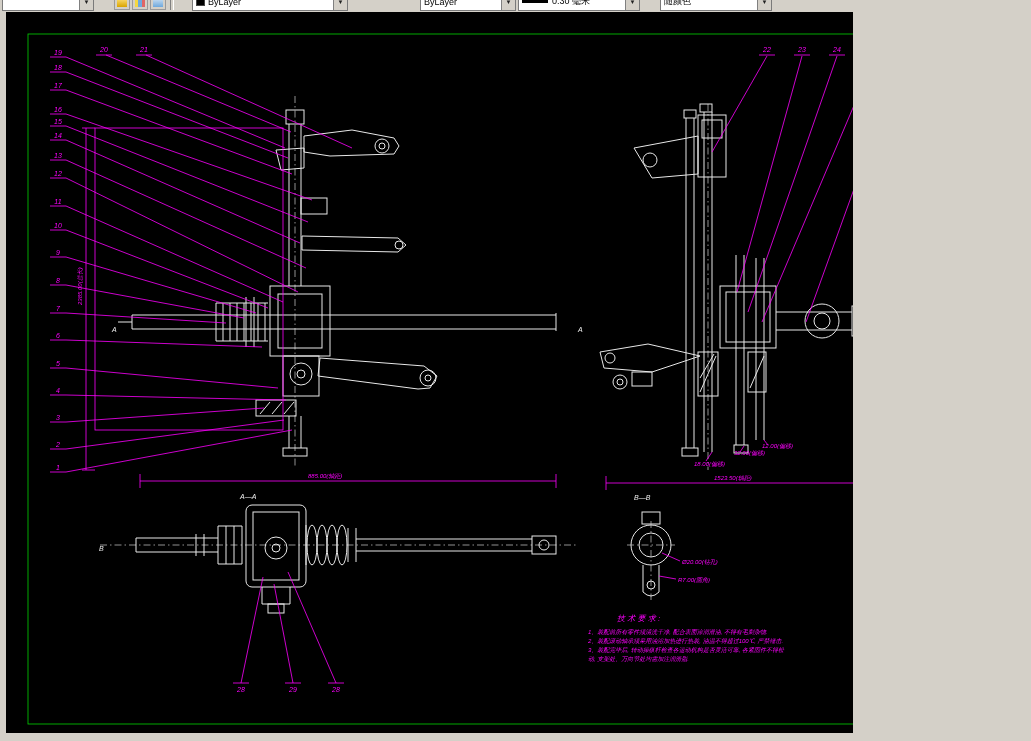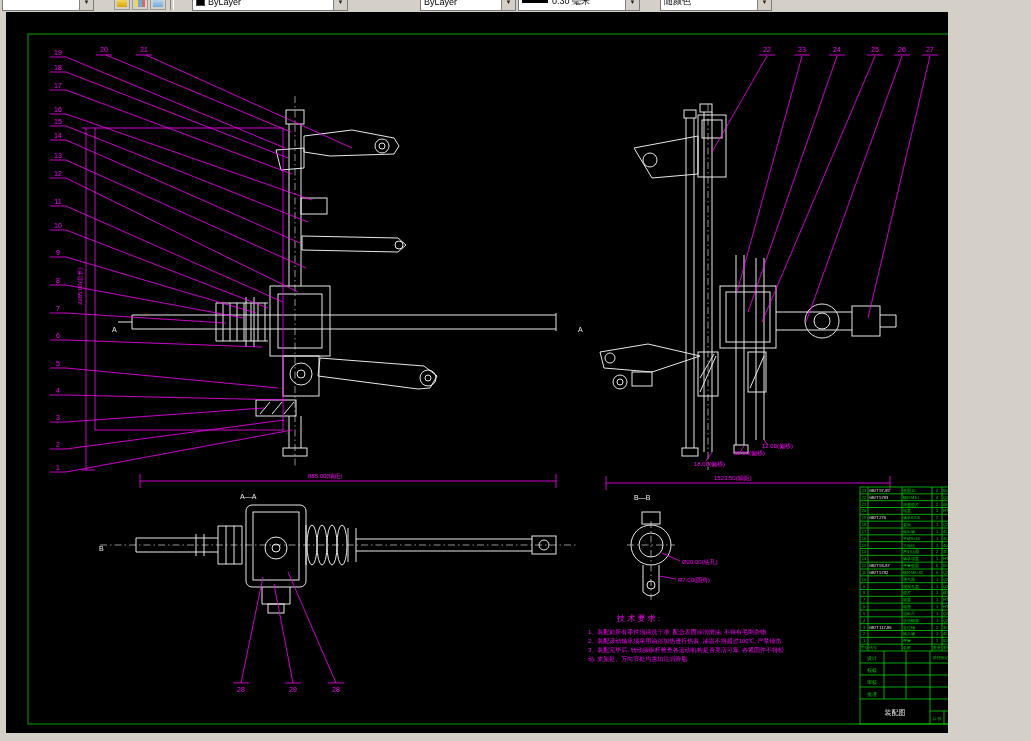--- a/index.html
+++ b/index.html
@@ -1,29 +1,29 @@
 <!DOCTYPE html>
 <html><head>
 <meta charset="utf-8">
 <style>
   html,body{margin:0;padding:0;background:#d4d0c8;font-family:"Liberation Sans",sans-serif;}
-  .app{position:relative;width:948px;height:741px;background:#d4d0c8;overflow:hidden;}
+  .app{position:relative;width:853px;height:741px;background:#d4d0c8;overflow:hidden;}
   .toolbar{position:absolute;left:0;top:0;width:1031px;height:12px;background:#d4d0c8;overflow:hidden;}
   .combo{position:absolute;top:-8px;height:19px;background:#fff;border:1px solid #7a7a7a;display:flex;align-items:center;font-size:9px;color:#000;padding-left:3px;box-sizing:border-box;}
   .combo .cval{flex:1;white-space:nowrap;overflow:hidden;}
   .combo .carrow{width:13px;height:100%;background:#d4d0c8;border-left:1px solid #808080;font-size:6px;display:flex;align-items:center;justify-content:center;color:#222;}
   .combo .swatch{width:7px;height:7px;background:#000;margin-right:3px;flex:none;border:1px solid #444;}
   .combo .lwswatch{width:26px;height:3px;background:#000;margin-right:4px;flex:none;}
   .tbicon{position:absolute;top:-5px;width:16px;height:15px;border:1px solid #9a9a9a;background:#d4d0c8;box-sizing:border-box;}
   .tbicon .ic{position:absolute;left:2px;top:2px;width:10px;height:9px;}
   .i1 .ic{background:linear-gradient(#ffe27a,#d9a400);}
   .i2 .ic{background:linear-gradient(90deg,#f5d742 33%,#6fa8dc 33%,#6fa8dc 66%,#e06666 66%);}
   .i3 .ic{background:linear-gradient(#cfe2f3,#6fa8dc);}
   .sep{position:absolute;top:-4px;width:2px;height:14px;border-left:1px solid #808080;border-right:1px solid #fff;}
-  .canvas{position:absolute;left:6px;top:12px;width:999px;height:721px;background:#000;}
+  .canvas{position:absolute;left:6px;top:12px;width:999px;height:721px;background:#000;font-style:italic;}
   svg text{stroke:none;}
   .w{stroke:#e8e8e8;fill:none;stroke-width:1;}
   .wd{stroke:#cfcfcf;fill:none;stroke-width:0.7;stroke-dasharray:7 3 1.5 3;}
   .m{stroke:#ff00ff;fill:none;stroke-width:0.8;}
   .g{stroke:#00d200;fill:none;stroke-width:0.8;}
   .tm{fill:#ff00ff;font-size:7px;font-family:"Liberation Sans",sans-serif;}
   .tn{fill:#ff00ff;font-size:6px;font-family:"Liberation Sans",sans-serif;}
   .tw{fill:#efefef;font-size:7px;font-family:"Liberation Sans",sans-serif;}
   .tg{fill:#00d200;font-size:4px;font-family:"Liberation Sans",sans-serif;}
   .twt{fill:#e8e8e8;font-size:4px;font-family:"Liberation Sans",sans-serif;}

